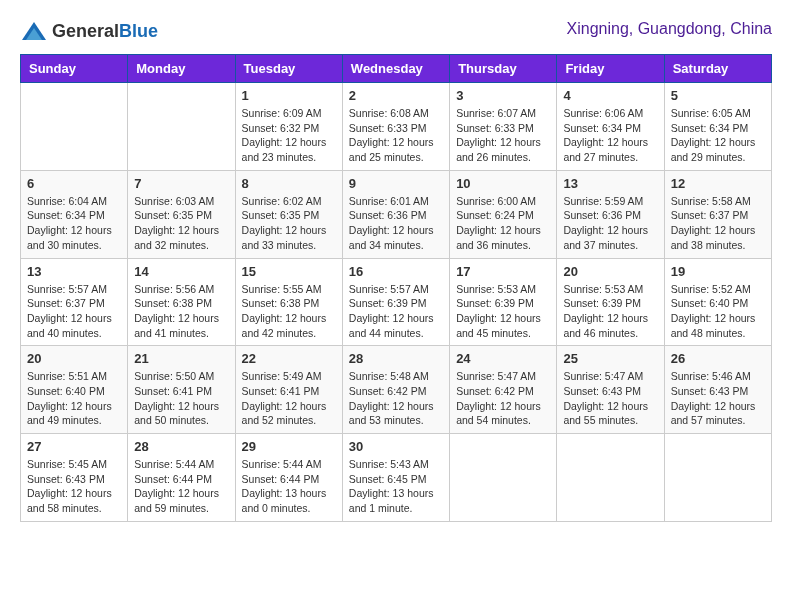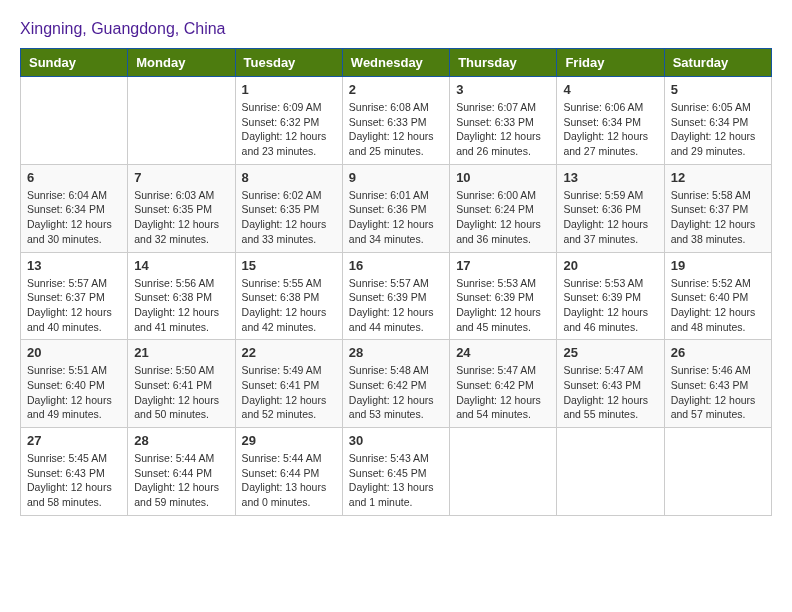--- a/index.html
+++ b/index.html
@@ -48,21 +48,21 @@
     .location-title {
       font-size: 16px;
       color: #4c1d95;
     }
     .calendar-table {
       width: 100%;
       border-collapse: collapse;
       border: 1px solid #ccc;
     }
     .calendar-table th {
-      background-color: #4d7c0f;
+      background-color: #6d28d9;
       color: #fff;
       font-size: 13px;
       font-weight: bold;
       text-align: left;
       padding: 6px 8px;
       border: 1px solid #1555a0;
     }
     .calendar-table td {
       vertical-align: top;
       padding: 5px 6px;
@@ -88,20 +88,31 @@
       color: #333;
     }
     .empty-cell {
       background: #fff;
     }
   </style>
 </head>
 <body>
 
 <div class="header-area">
+  <div class="logo">
+    <svg class="logo-icon" viewBox="0 0 28 24" xmlns="http://www.w3.org/2000/svg">
+      <polygon points="14,2 26,20 2,20" fill="#1a6bb5"></polygon>
+      <polygon points="14,8 22,20 6,20" fill="#4a9fd4"></polygon>
+    </svg>
+    <div>
+      <div>
+        <span class="logo-text-general">General</span><span class="logo-text-blue">Blue</span>
+      </div>
+    </div>
+  </div>
   <div class="title-area">
     <div class="location-title">Xingning, Guangdong, China</div>
   </div>
 </div>
 
 <table class="calendar-table">
   <thead>
     <tr>
     <th>Sunday</th>
         <th>Monday</th>

